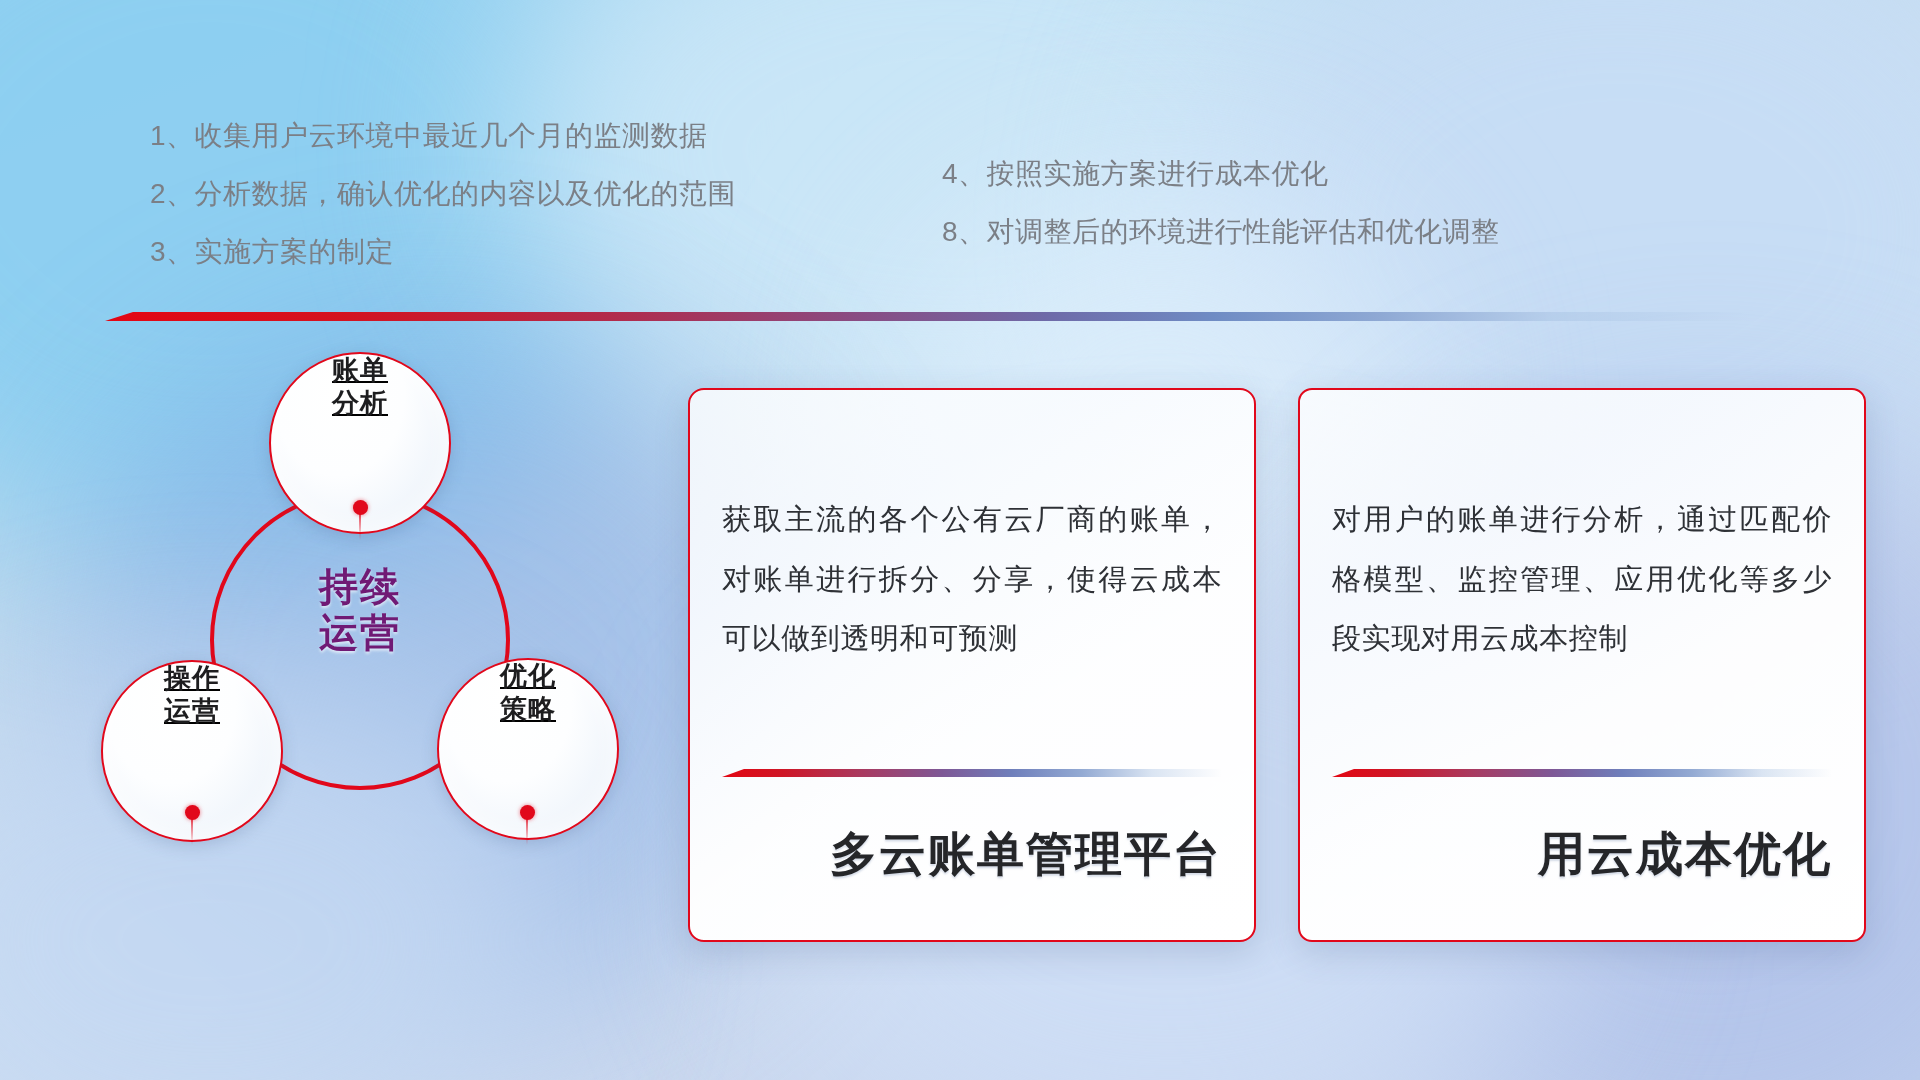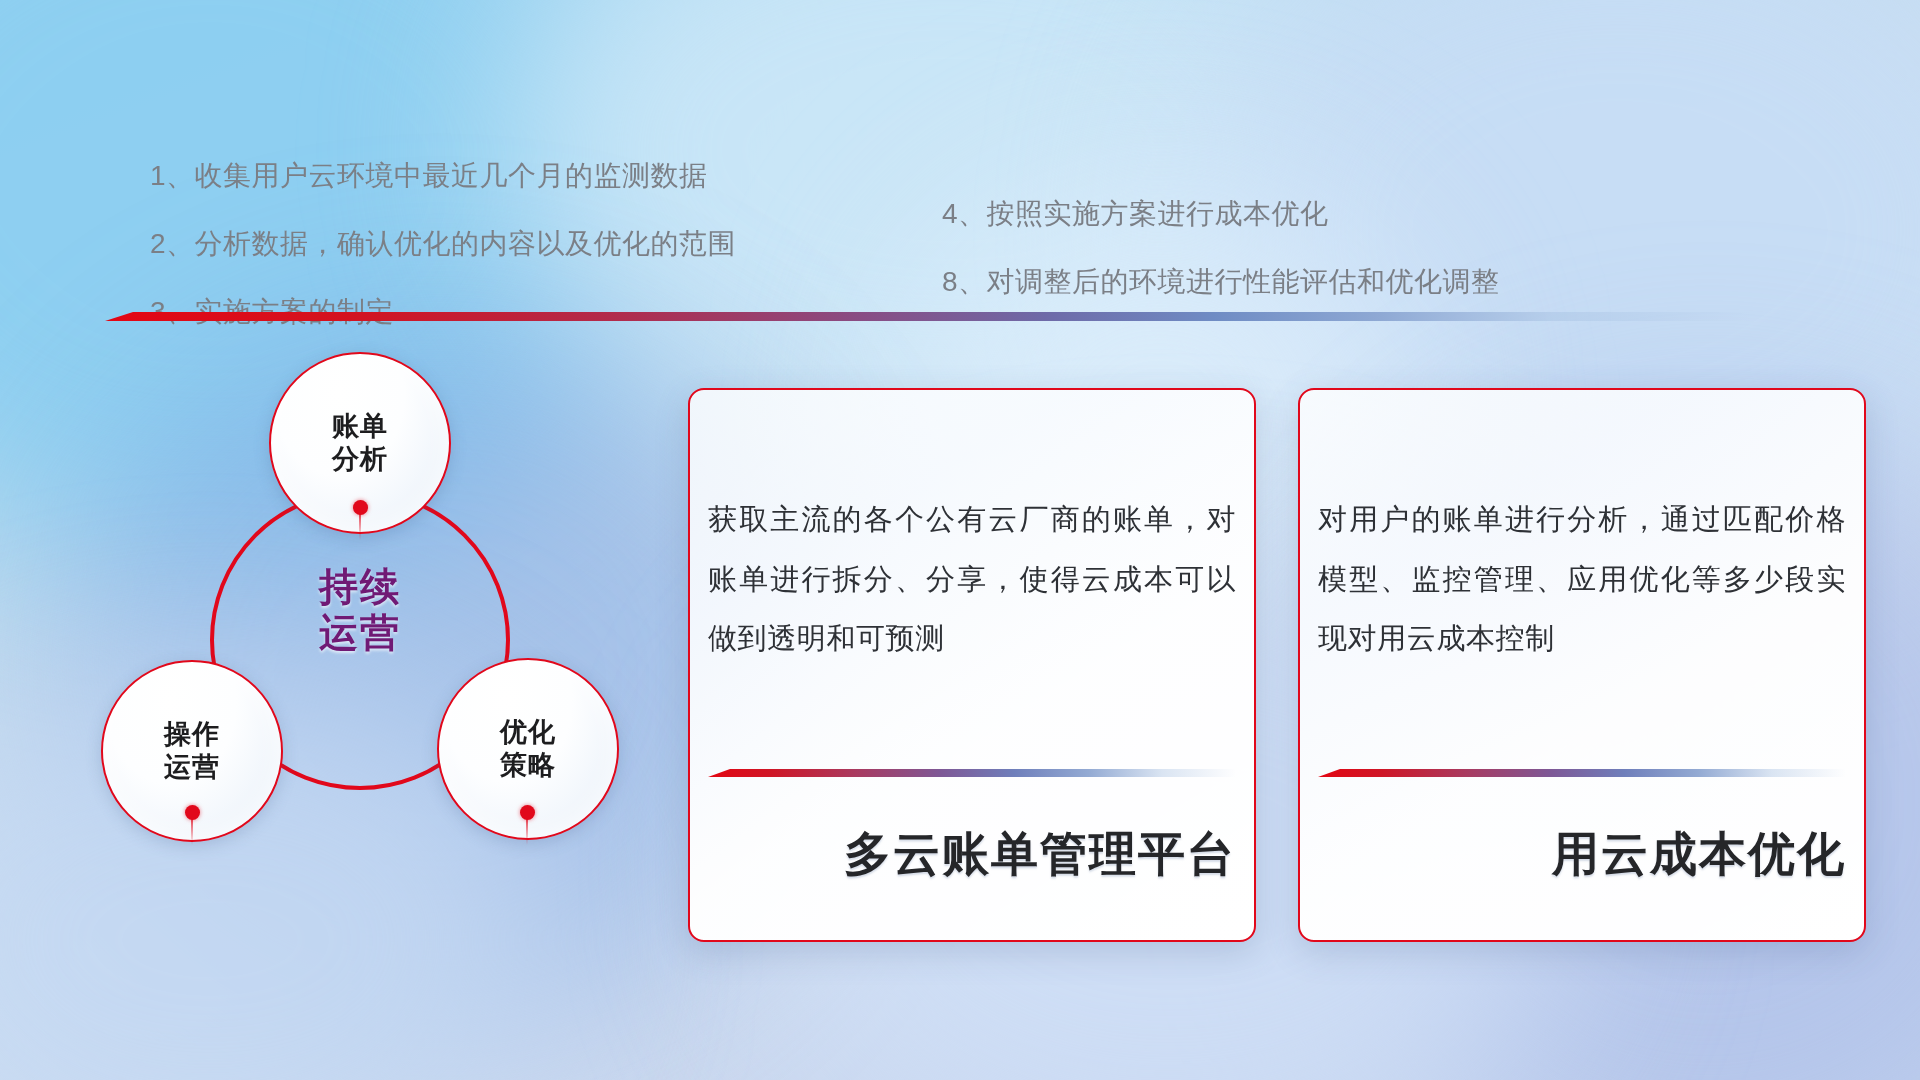--- a/index.html
+++ b/index.html
@@ -48,21 +48,21 @@
 
   
   .bullets {
     position: absolute;
     color: #7b7f86;
     font-size: 28px;
     line-height: 1;
     letter-spacing: .5px;
     white-space: nowrap;
   }
-  .bullets .row { margin-bottom: 30px; margin-top: 40px; }
+  .bullets .row { margin-bottom: 30px; }
   #bullets-left  { left: 150px;  top: 122px; }
   #bullets-right { left: 942px; top: 160px; }
 
   
   #top-divider {
     position: absolute;
     left: 105px;
     top: 312px;
     width: 1680px;
     height: 9px;
@@ -98,22 +98,22 @@
   }
   .lobe {
     position: absolute;
     width: 182px; height: 182px;
     border-radius: 50%;
     border: 2.5px solid #e1081b;
     box-sizing: border-box;
     background: radial-gradient(ellipse at 38% 22%, #ffffff 0%, #fdfeff 42%, #eef4fb 78%, #e4edf8 100%);
     box-shadow: 0 4px 16px rgba(70,95,140,.22), inset 0 0 26px rgba(255,255,255,.9);
     display: flex;
-    align-items: center;
     justify-content: center;
+    text-decoration: underline;
   }
   .lobe-label {
     text-align: center;
     font-size: 27px;
     font-weight: 700;
     color: #1d1d1f;
     line-height: 1.22;
     letter-spacing: 1px;
     text-shadow: 0 1px 1px rgba(255,255,255,.8);
   }
@@ -163,24 +163,24 @@
     border-radius: 16px;
     box-sizing: border-box;
     background: linear-gradient(150deg,
       rgba(255,255,255,.80) 0%,
       rgba(250,252,255,.90) 26%,
       rgba(255,255,255,.97) 58%,
       #ffffff 100%);
     box-shadow: 0 10px 34px rgba(60,85,135,.20);
     display: flex;
     flex-direction: column;
-    padding: 0 18px;
+    padding: 0 32px;
   }
   #card-1 { left: 688px; }
-  #card-2 { left: 1298px; }
+  #card-2 { left: 1298px; border-radius: 14px; }
 
   .card-body {
     flex: 1 1 auto;
     display: flex;
     align-items: center;
     font-size: 29px;
     line-height: 2.05;
     color: #2e3136;
     letter-spacing: .6px;
     text-align: justify;

